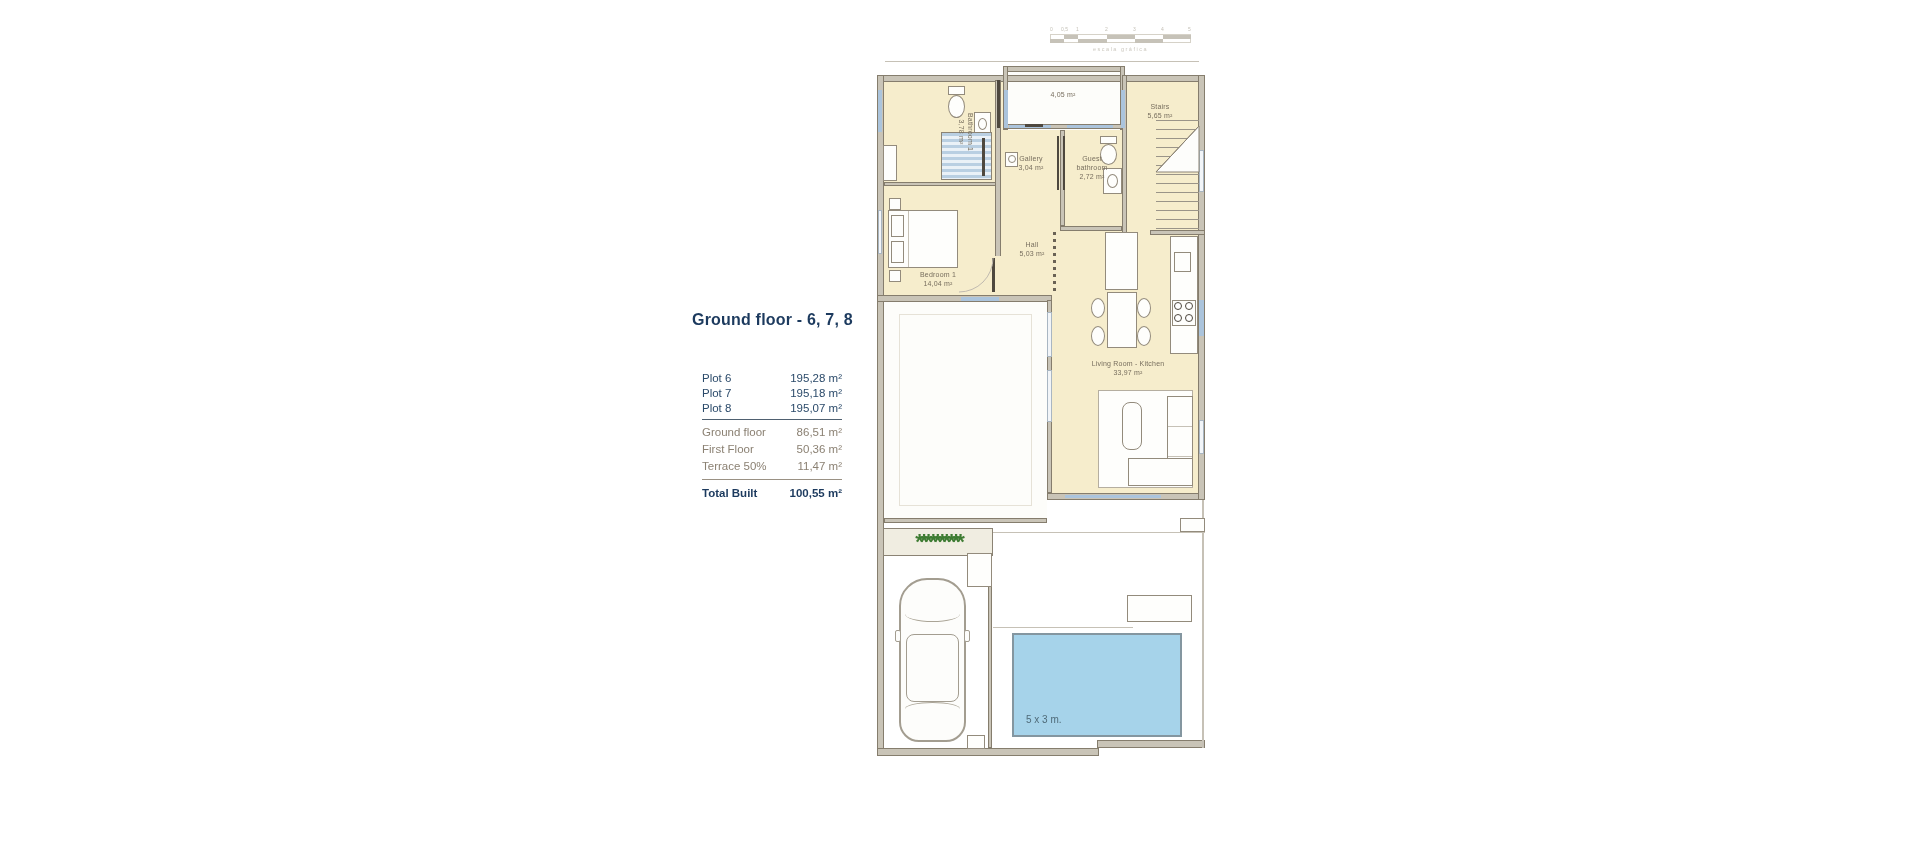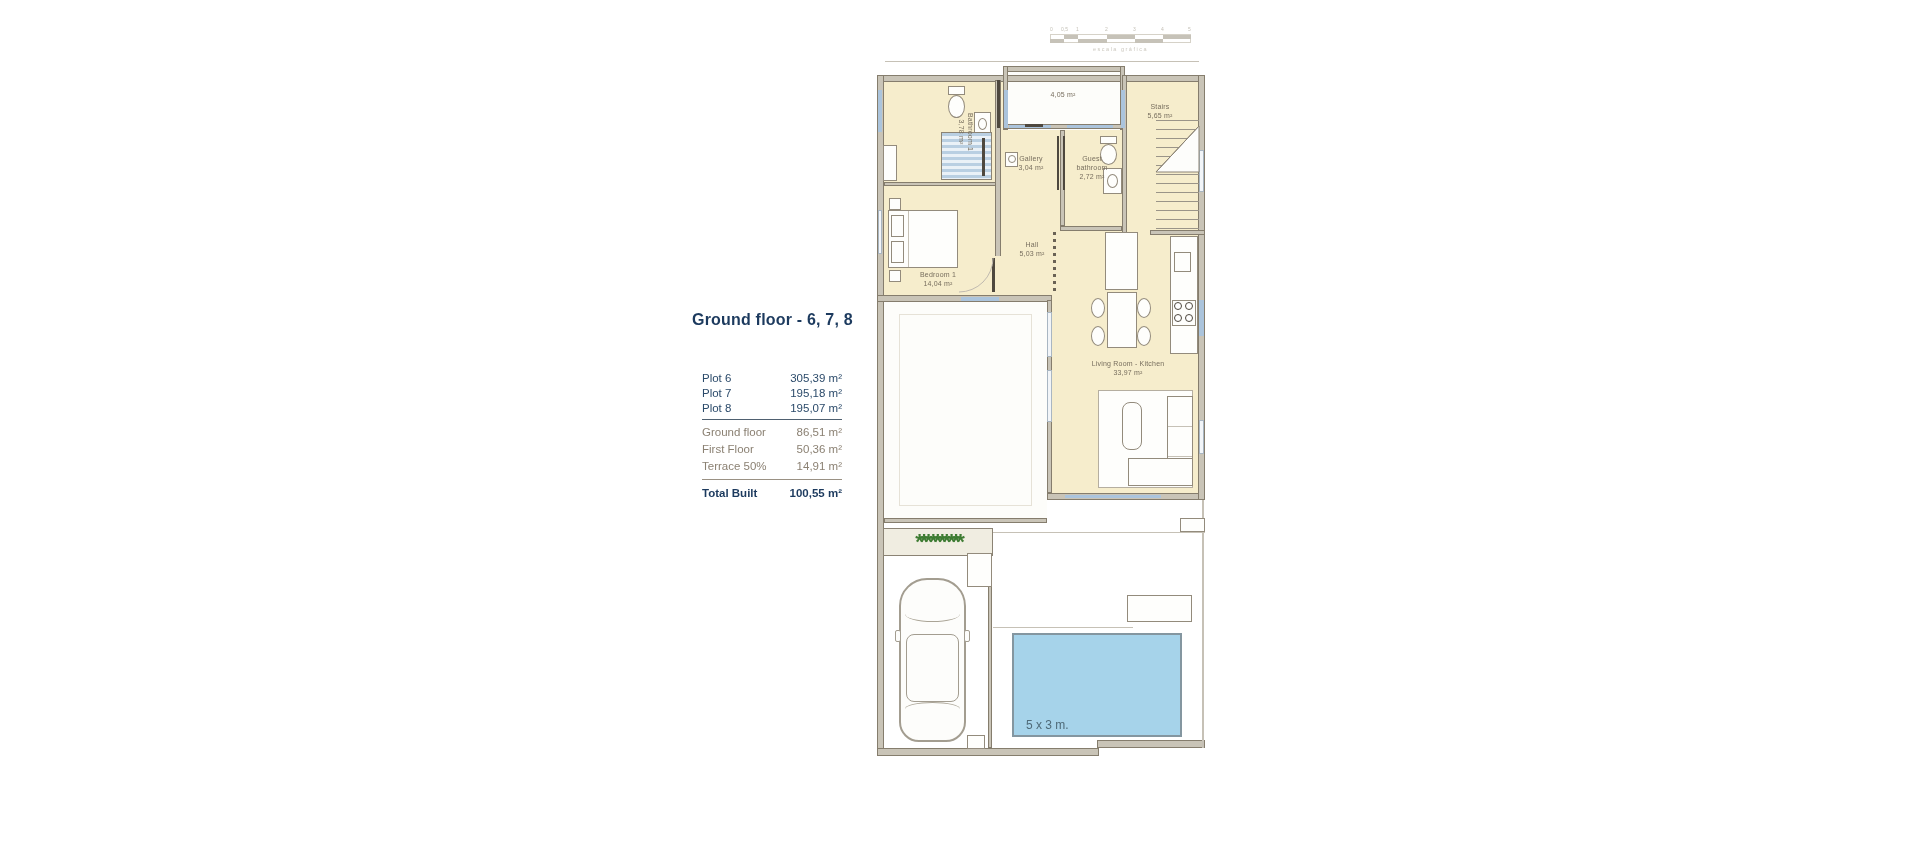--- a/index.html
+++ b/index.html
@@ -40,21 +40,21 @@
   .leaf{background:#4e483e;}
   .fix{background:#fefefc;border:1px solid #938b7c;}
   .fix.round{border-radius:50%;}
   .rlabel{font-size:7px;line-height:1.3;color:#776e5e;text-align:center;letter-spacing:.2px;}
   .treads{background:repeating-linear-gradient(to bottom,#9a9488 0,#9a9488 1px,transparent 1px,transparent 9px);}
   .shower{background:repeating-linear-gradient(to bottom,#b9cfe2 0,#b9cfe2 3px,#eaf1f7 3px,#eaf1f7 6px);
           border:1px solid #8b8374;}
   .dash{background:repeating-linear-gradient(to bottom,#6a6255 0,#6a6255 3px,transparent 3px,transparent 7px);}
   .patio-inner{border:1px solid #e6e2d7;}
   .pool{background:#a6d3ea;border:2px solid #8496a0;}
-  .pool-label{position:absolute;left:12px;bottom:3px;font-size:12px;color:#4f6a78;}
+  .pool-label{position:absolute;left:12px;bottom:10px;font-size:10px;color:#4f6a78;}
   .planter{background:#f0ede1;border:1px solid #8b8374;overflow:hidden;text-align:center;}
   .planter span{font-size:22px;line-height:26px;color:#3e7c33;letter-spacing:-4px;font-weight:bold;}
   .burner{position:absolute;width:8px;height:8px;border:1.5px solid #4e483e;border-radius:50%;background:#fff;box-sizing:border-box;}
   .car-part{position:absolute;box-sizing:border-box;background:#fdfdfb;}
   svg.overlay{position:absolute;left:0;top:0;pointer-events:none;}
 </style>
 </head>
 <body>
 
 <div class="sbar">
@@ -73,42 +73,42 @@
   <div class="seg" style="left:85px;top:13px;width:28px"></div>
   <div class="seg" style="left:113px;top:9px;width:28px"></div>
   <div class="cap">escala gráfica</div>
 </div>
 
 <div class="title">Ground floor - 6, 7, 8</div>
 
 <div class="atable">
   <div class="arow">
     <span>Plot 6</span>
-    <span>305,39 m²</span>
+    <span>195,28 m²</span>
   </div>
   <div class="arow">
     <span>Plot 7</span>
     <span>195,18 m²</span>
   </div>
   <div class="arow">
     <span>Plot 8</span>
     <span>195,07 m²</span>
   </div>
   <hr class="rule1">
   <div class="arow gray">
     <span>Ground floor</span>
     <span>86,51 m²</span>
   </div>
   <div class="arow gray">
     <span>First Floor</span>
     <span>50,36 m²</span>
   </div>
   <div class="arow gray">
     <span>Terrace 50%</span>
-    <span>14,91 m²</span>
+    <span>11,47 m²</span>
   </div>
   <hr class="rule2">
   <div class="total">
     <span>Total Built</span>
     <span>100,55 m²</span>
   </div>
 </div>
 
 <div id="plan">
 

